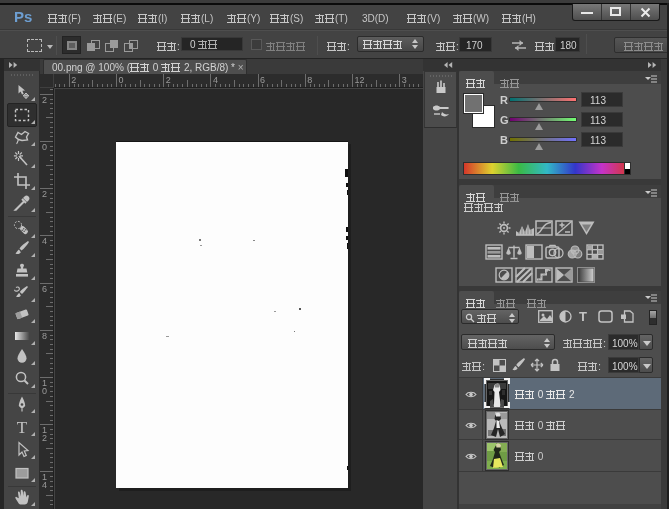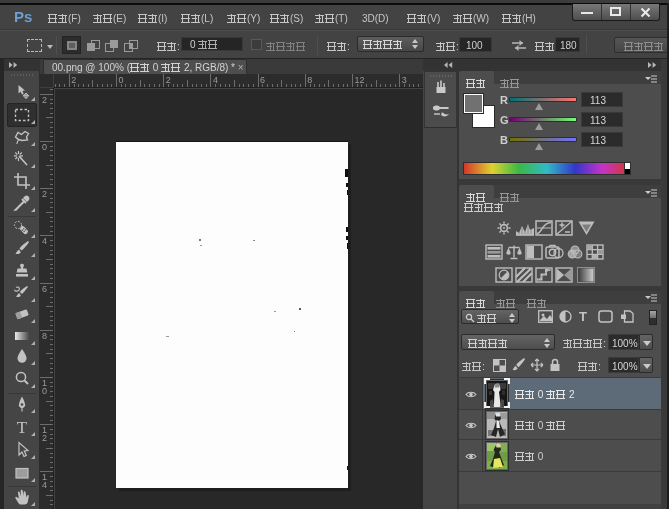--- a/index.html
+++ b/index.html
@@ -71,21 +71,21 @@
  <div class="a" style="left:181px;top:7px;width:62px;height:14px;background:#252525;border:1px solid #383838;color:#cfcfcf;padding:1px 0 0 8px;font-size:10px">0 <span style="color:#aeaeae"><b class="i"></b><b class="h"></b></span></div>
  <div class="a" style="left:251px;top:9px;width:11px;height:11px;background:#3c3c3c;border:1px solid #595959"></div>
  <span class="a" style="left:266px;top:11px;color:#808080"><b class="i"></b><b class="h"></b><b class="i"></b><b class="h"></b></span>
  <div class="a" style="left:317px;top:6px;width:1px;height:19px;background:#373737;border-right:1px solid #4e4e4e"></div>
  <span class="a" style="left:327px;top:11px"><b class="h"></b><b class="i"></b>:</span>
  <div class="a" style="left:357px;top:6px;width:67px;height:16px;background:linear-gradient(#5d5d5d,#474747);border:1px solid #2b2b2b;border-radius:2px"></div>
  <span class="a" style="left:363px;top:9px;color:#d6d6d6"><b class="h"></b><b class="i"></b><b class="h"></b><b class="i"></b></span>
  <div class="a" style="left:412px;top:9px;border-left:3px solid transparent;border-right:3px solid transparent;border-bottom:4px solid #c6c6c6"></div>
  <div class="a" style="left:412px;top:15px;border-left:3px solid transparent;border-right:3px solid transparent;border-top:4px solid #c6c6c6"></div>
  <span class="a" style="left:436px;top:11px"><b class="i"></b><b class="h"></b>:</span>
- <div class="a" style="left:459px;top:7px;width:33px;height:15px;background:#252525;border:1px solid #383838;color:#cfcfcf;padding:2px 0 0 6px;font-size:10px">100</div>
+ <div class="a" style="left:459px;top:7px;width:33px;height:15px;background:#252525;border:1px solid #383838;color:#cfcfcf;padding:2px 0 0 6px;font-size:10px">170</div>
  <svg class="a" style="left:511px;top:9px" width="16" height="13" viewBox="0 0 16 13">
       <path d="M1 4 h11 M4 9 h11" stroke="#b5b5b5" stroke-width="1.6" fill="none"></path>
       <path d="M12 4 l-3.5 -3 v6 Z" fill="#b5b5b5"></path>
       <path d="M4 9 l3.5 -3 v6 Z" fill="#b5b5b5"></path>
     </svg>
  <span class="a" style="left:535px;top:11px"><b class="h"></b><b class="i"></b>:</span>
  <div class="a" style="left:555px;top:7px;width:25px;height:15px;background:#252525;border:1px solid #383838;color:#cfcfcf;padding:2px 0 0 4px;font-size:10px">180</div>
  <div class="a" style="left:586px;top:4px;width:1px;height:20px;background:#373737;border-right:1px solid #4e4e4e"></div>
  <div class="a" style="left:614px;top:7px;width:58px;height:16px;background:linear-gradient(#555,#464646);border:1px solid #2e2e2e;border-radius:2px;color:#8d8d8d;padding:3px 0 0 9px;font-size:10px"><b class="h"></b><b class="i"></b><b class="h"></b><b class="i"></b></div>
 </div>

